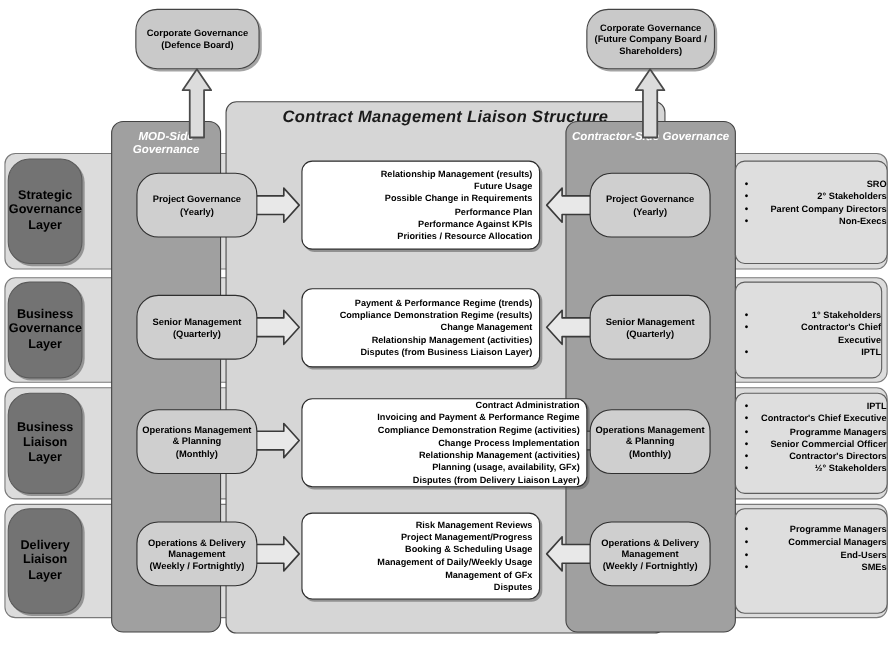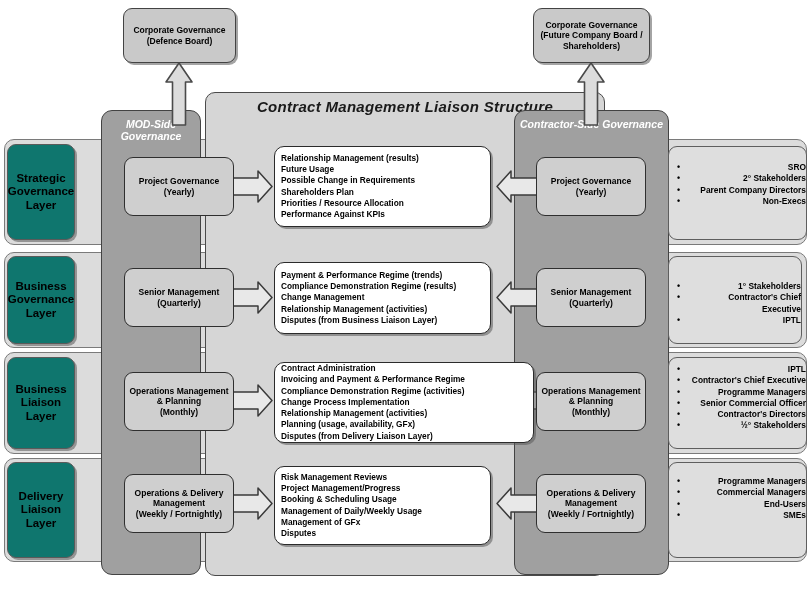--- a/index.html
+++ b/index.html
@@ -3,21 +3,21 @@
 <meta charset="utf-8">
 <style>
   html,body{margin:0;padding:0;background:#ffffff;}
   body{width:811px;height:590px;position:relative;overflow:hidden;
        font-family:"Liberation Sans","DejaVu Sans",sans-serif;color:#000;}
 
   #canvas{position:absolute;left:0;top:0;width:811px;height:590px;}
 
   
   .rbox{position:absolute;box-sizing:border-box;border:1px solid #3c3c3c;
-        border-radius:9px;display:flex;align-items:center;justify-content:center;
+        border-radius:20px;display:flex;justify-content:center;
         text-align:center;line-height:1.18;}
   .shadow{box-shadow:2px 2px 0 0 rgba(90,90,90,.55);}
 
   
   .band{position:absolute;box-sizing:border-box;background:#dcdcdc;
         border:1px solid #7a7a7a;border-radius:10px;}
 
   .titlebanner{position:absolute;box-sizing:border-box;background:#d6d6d6;
         border:1px solid #4a4a4a;border-radius:10px;
         display:flex;align-items:flex-start;justify-content:center;
@@ -28,32 +28,32 @@
   .corp{background:#c9c9c9;border:1px solid #434343;font-size:8.5px;
         font-weight:bold;padding:3px 4px;}
 
   
   .sidecol{position:absolute;box-sizing:border-box;background:#a0a0a0;
         border:1px solid #434343;border-radius:11px;}
   .sidecol .coltitle{position:absolute;left:0;right:0;top:7px;text-align:center;
         font-style:italic;font-weight:bold;font-size:10.5px;color:#ffffff;}
 
   
-  .layerlbl{background:#0f766e;border:1px solid #5a5a5a;font-size:11.5px;
+  .layerlbl{background:#737373;border:1px solid #5a5a5a;font-size:11.5px;
         font-weight:bold;}
 
   
   .role{background:#cfcfcf;border:1.6px solid #2f2f2f;font-size:8.5px;
         font-weight:bold;}
 
   
   .agenda{background:#ffffff;border:1.8px solid #2b2b2b;border-radius:10px;
         font-size:8.3px;font-weight:bold;padding:4px 6px;
         display:flex;align-items:center;justify-content:center;}
-  .agenda .lines{width:100%;text-align:left;line-height:1.36;}
+  .agenda .lines{width:100%;text-align:right;line-height:1.36;}
 
   
   .bulletbox{background:#dedede;border:1px solid #5e5e5e;border-radius:9px;
         position:absolute;box-sizing:border-box;}
   .bulletbox ul{margin:0;padding:0;list-style:none;text-align:right;}
   .bulletbox li{font-size:8.4px;font-weight:bold;line-height:1.34;
         position:relative;padding-left:22px;}
   .bulletbox li::before{content:"\2022";position:absolute;left:8px;top:-1px;
         font-size:9px;}
 
@@ -167,23 +167,23 @@
     <span>Operations &amp; Delivery</span>
     <span>Management</span>
     <span>(Weekly / Fortnightly)</span>
   </div>
 
   <div class="rbox agenda shadow" style="left:274px;top:146px;width:217px;height:81px;">
     <div class="lines">
       <div>Relationship Management (results)</div>
       <div>Future Usage</div>
       <div>Possible Change in Requirements</div>
-      <div>Shareholders Plan</div>
+      <div>Performance Plan</div>
+      <div>Performance Against KPIs</div>
       <div>Priorities / Resource Allocation</div>
-      <div>Performance Against KPIs</div>
     </div>
   </div>
 
   <div class="rbox agenda shadow" style="left:274px;top:262px;width:217px;height:72px;">
     <div class="lines">
       <div>Payment &amp; Performance Regime (trends)</div>
       <div>Compliance Demonstration Regime (results)</div>
       <div>Change Management</div>
       <div>Relationship Management (activities)</div>
       <div>Disputes (from Business Liaison Layer)</div>

